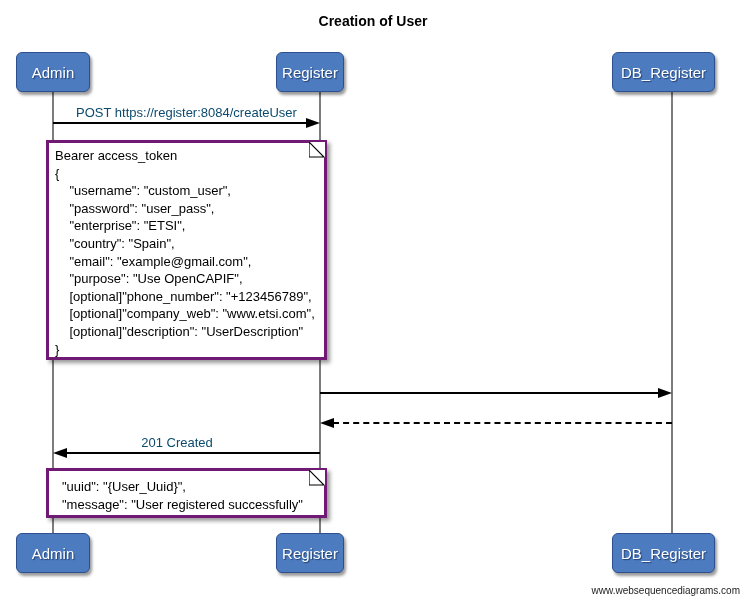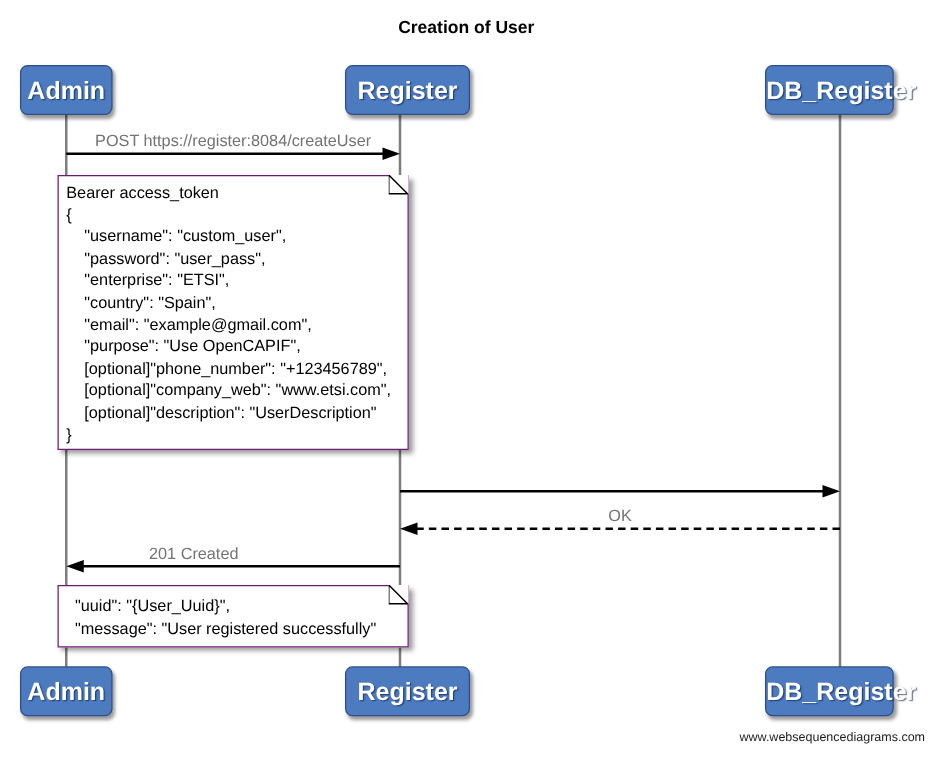--- a/index.html
+++ b/index.html
@@ -12,44 +12,44 @@
     position:absolute; left:0; top:13px; width:746px;
     text-align:center; font-size:14px; font-weight:bold; color:#000;
   }
   .lifeline {
     position:absolute; width:2px; top:92px; height:442px;
     background:#7d7d7d;
   }
   .actor {
     position:absolute; height:40px; line-height:40px; text-align:center;
     background:#4c7bbf; border:1px solid #2e4f8f; border-radius:6px;
-    color:#ffffff; font-size:20px; font-weight:bold;
+    color:#ffffff; font-size:15px; font-weight:normal;
     text-shadow:1px 1px 1px rgba(10,30,70,0.65);
     box-shadow:2px 3px 3px rgba(0,0,0,0.4);
     box-sizing:border-box;
   }
   .actor.a-admin    { left:16px;  width:74px; }
-  .actor.a-register { left:276px; width:100px; }
+  .actor.a-register { left:276px; width:68px; }
   .actor.a-db       { left:612px; width:103px; }
   .actor.row-top    { top:52px; }
   .actor.row-bottom { top:533px; }
 
   .msg-label {
     position:absolute; height:16px; text-align:center;
-    font-size:13px; color:#737373; white-space:nowrap;
+    font-size:13px; color:#0c4a6e; white-space:nowrap;
   }
   .msg-line  { position:absolute; height:0; border-top:2px solid #000; }
   .msg-line.dashed { border-top-style:dashed; }
   .head { position:absolute; width:0; height:0;
           border-top:5px solid transparent; border-bottom:5px solid transparent; }
   .head.right { border-left:14px solid #000; }
   .head.left  { border-right:14px solid #000; }
 
   .note {
-    position:absolute; background:#ffffff; border:1px solid #701a75;
+    position:absolute; background:#ffffff; border:3px solid #701a75;
     box-shadow:3px 3px 4px rgba(0,0,0,0.4); box-sizing:border-box;
   }
   .note .fold { position:absolute; top:-1px; right:-1px; }
   .note-text {
     position:relative; white-space:pre; font-size:13px; line-height:17.6px; color:#000;
   }
   .note1 { left:46px; top:140px; width:281px; height:220px; }
   .note1 .note-text { padding:4px 6px 4px 6px; }
   .note2 { left:46px; top:468px; width:281px; height:50px; }
   .note2 .note-text { padding:7px 6px 7px 13px; }
@@ -92,25 +92,24 @@
     "purpose": "Use OpenCAPIF",
     [optional]"phone_number": "+123456789",
     [optional]"company_web": "www.etsi.com",
     [optional]"description": "UserDescription"
 }</div>
   </div>
 
   <div class="msg-line" style="left:320px; top:392px; width:340px"></div>
   <div class="head right" style="left:658px; top:388px"></div>
 
-  <div class="msg-label" style="left:320px; top:405px; width:352px">OK</div>
   <div class="msg-line dashed" style="left:333px; top:422px; width:339px"></div>
   <div class="head left" style="left:320px; top:418px"></div>
 
-  <div class="msg-label" style="left:46px; top:435px; width:218px">201 Created</div>
+  <div class="msg-label" style="left:68px; top:435px; width:218px">201 Created</div>
   <div class="msg-line" style="left:66px; top:452px; width:254px"></div>
   <div class="head left" style="left:53px; top:448px"></div>
 
   <div class="note note2">
     <svg class="fold" width="16" height="16" viewBox="0 0 16 16">
       <polygon points="0,0 16,0 16,16" fill="#ffffff"></polygon>
       <polygon points="0,0 15,15 0,15" fill="#ffffff" stroke="#000000" stroke-width="1.2"></polygon>
     </svg>
     <div class="note-text">"uuid": "{User_Uuid}",
 "message": "User registered successfully"</div>

